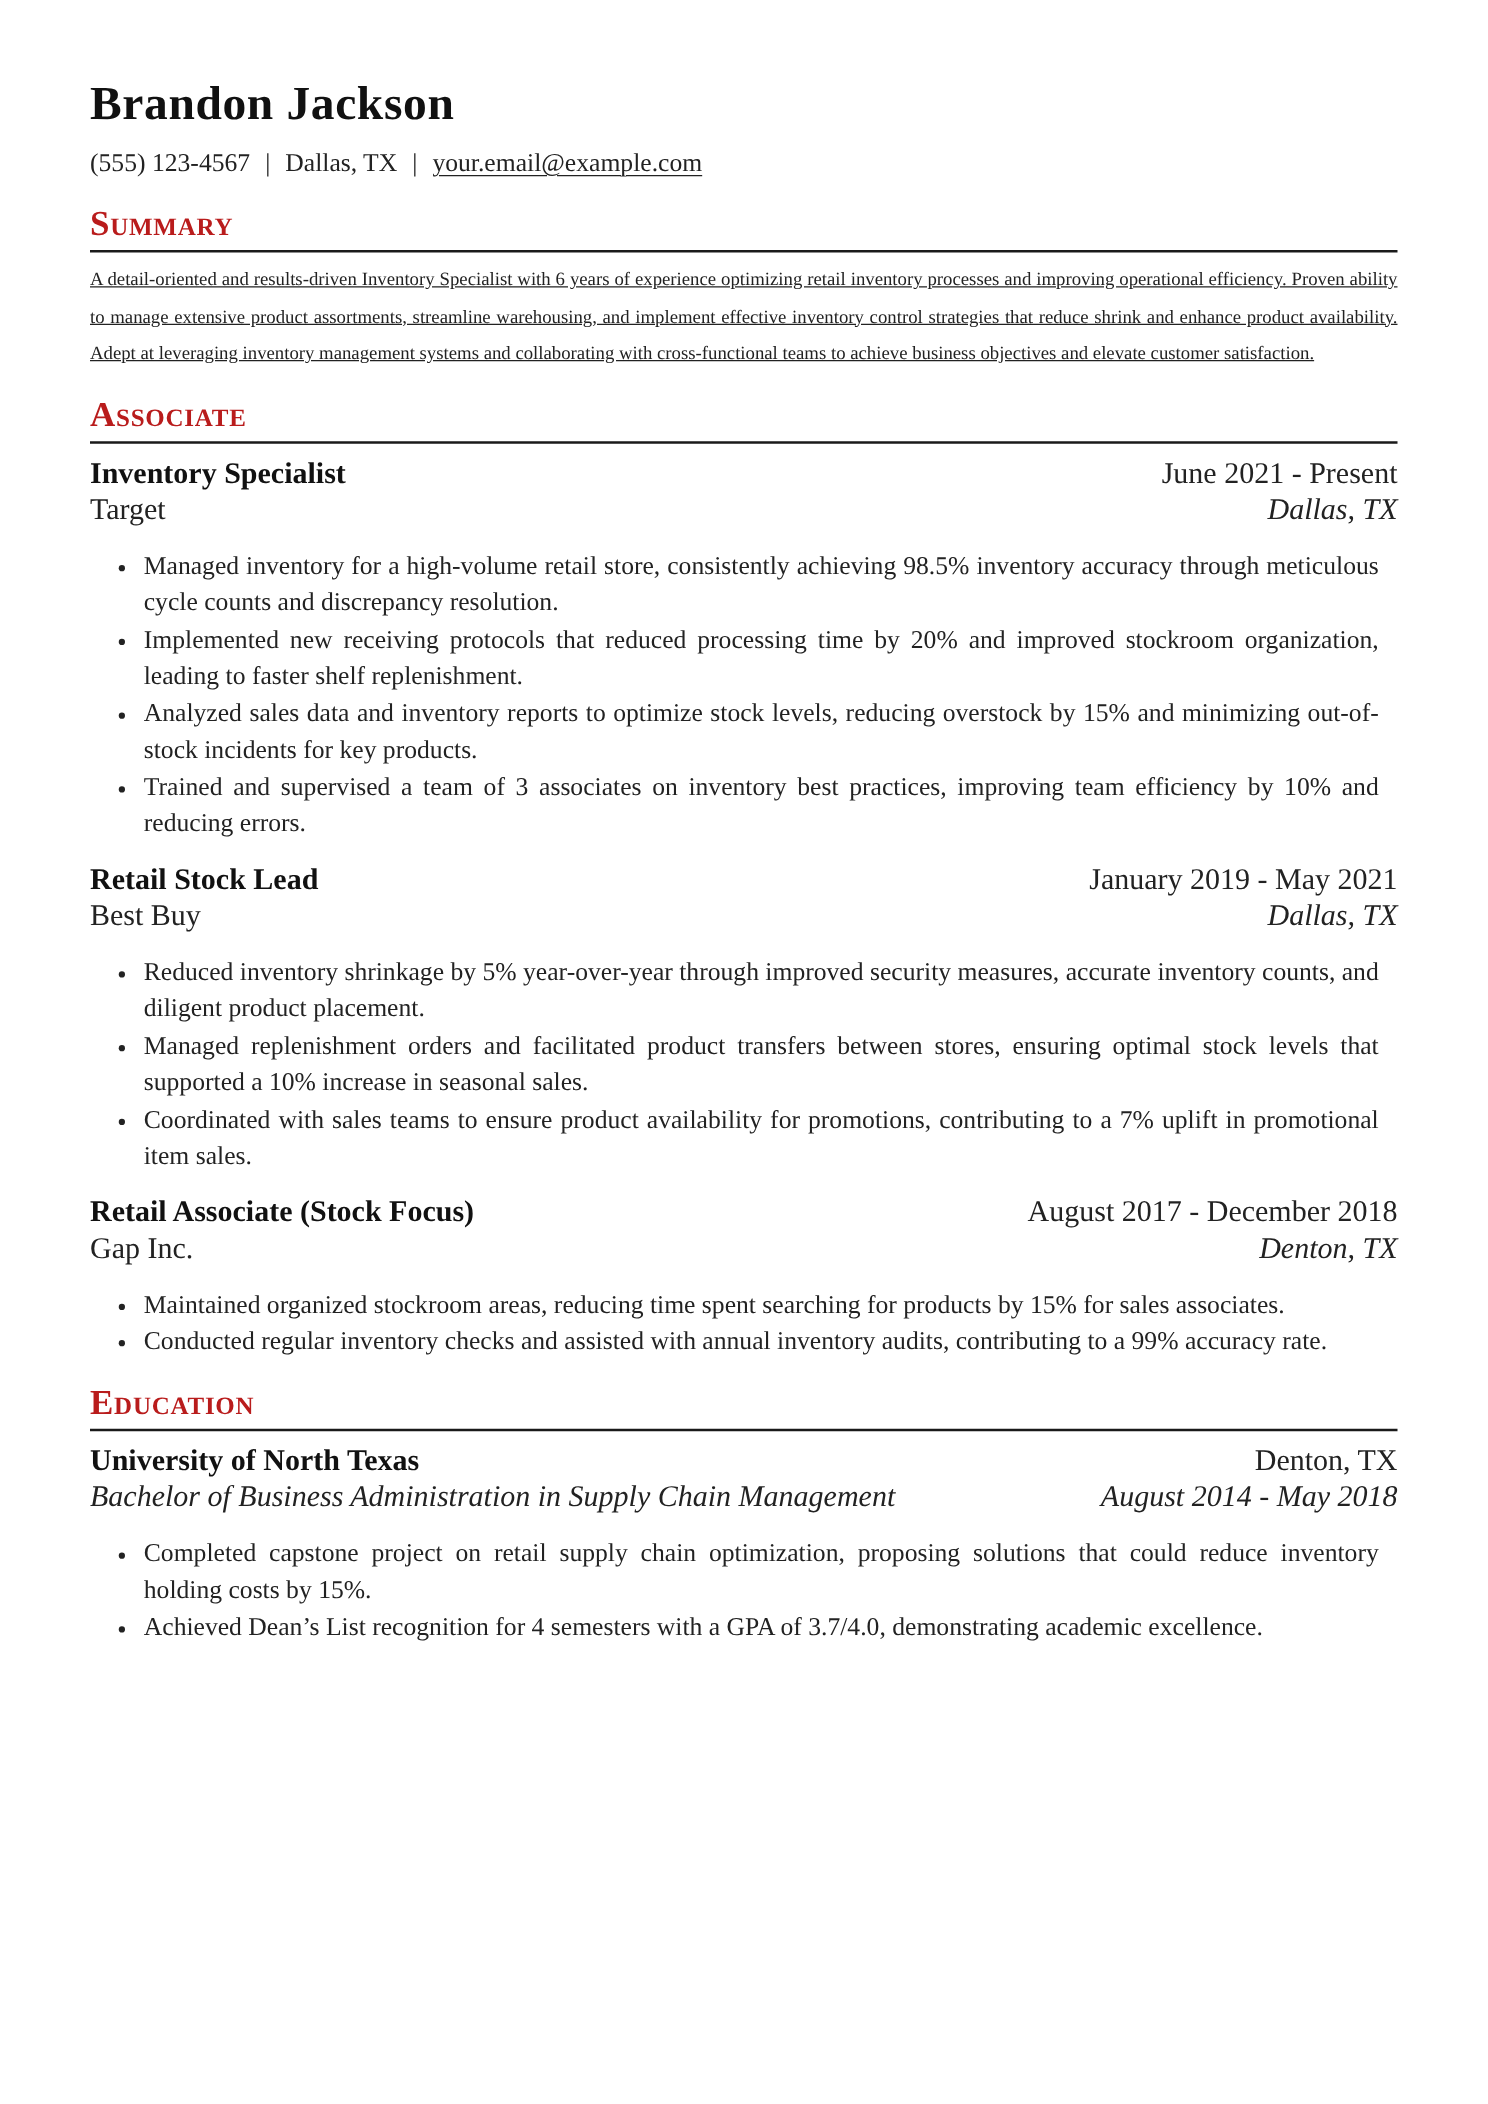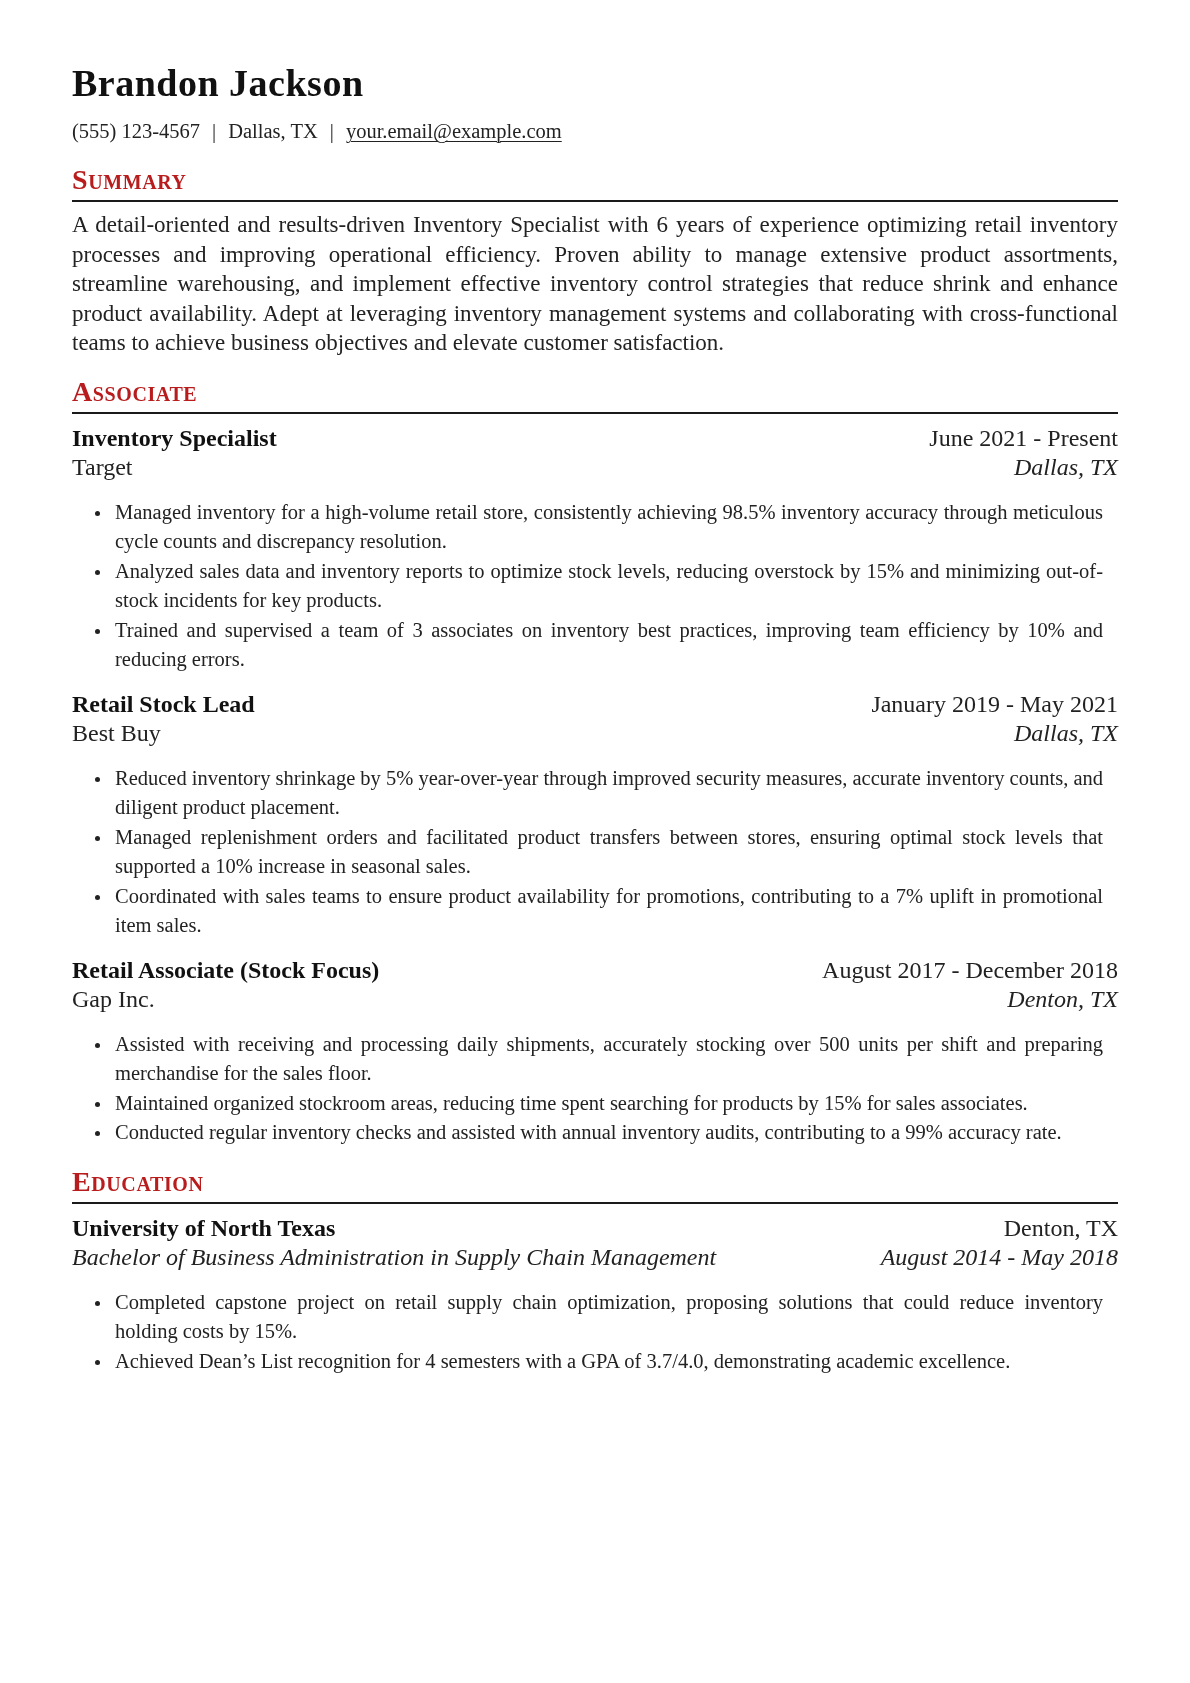--- a/index.html
+++ b/index.html
@@ -7,21 +7,21 @@
          font-family: "DejaVu Serif", "Liberation Serif", serif; color:#1a1a1a; }
   .page { position:absolute; left:72px; top:58px; width:1046px; }
   .name { font-family:"Liberation Serif", serif; font-weight:bold; font-size:38px; letter-spacing:0.5px; margin:0; line-height:50px; color:#111; }
   .contact { font-family:"Liberation Serif", serif; font-size:20.5px; margin-top:10px; line-height:26px; color:#222; }
   .contact .sep { display:inline-block; margin:0 12px; }
   .contact a { color:#222; text-decoration:underline; text-decoration-thickness:1px; text-underline-offset:3px; }
   .section-title { font-family:"Liberation Serif", serif; font-weight:bold; font-variant:small-caps; font-size:28px; letter-spacing:0.6px; line-height:28px; margin:0; color:#b91c1c; }
   .rule { height:2px; background:#1a1a1a; margin-top:6px; }
   .sec { margin-top:20px; }
   .sec.summary { margin-top:22px; }
-  .para { font-family:"Liberation Serif", serif; font-size:23px; line-height:29.5px; margin-top:8px; text-align:justify; color:#222; }
+  .para { font-family:"Liberation Serif", serif; font-size:15px; line-height:29.5px; margin-top:8px; text-align:justify; color:#222;text-decoration:underline; }
   .entry { margin-top:10px; }
   .entry:first-of-type { margin-top:8px; }
   .row { display:flex; justify-content:space-between; font-family:"Liberation Serif", serif; font-size:24px; line-height:29.5px; color:#222; }
   .row .bold { font-weight:bold; color:#111; }
   .row .ital { font-style:italic; }
   ul.bullets { list-style:none; margin:15px; padding:0; }
   ul.bullets li { position:relative; padding-left:28px; font-family:"Liberation Serif", serif; font-size:20.5px; line-height:29.5px; color:#222; text-align:justify; }
   ul.bullets li .dot { position:absolute; left:8px; top:13px; width:5px; height:5px; border-radius:50%; background:#222; }
 </style>
 </head>
@@ -47,20 +47,21 @@
       <div class="row">
           <span class="bold">Inventory Specialist</span>
           <span>June 2021 - Present</span>
         </div>
       <div class="row">
           <span>Target</span>
           <span class="ital">Dallas, TX</span>
         </div>
       <ul class="bullets">
         <li><span class="dot"></span><span>Managed inventory for a high-volume retail store, consistently achieving 98.5% inventory accuracy through meticulous cycle counts and discrepancy resolution.</span></li>
+        <li><span class="dot"></span><span>Implemented new receiving protocols that reduced processing time by 20% and improved stockroom organization, leading to faster shelf replenishment.</span></li>
         <li><span class="dot"></span><span>Analyzed sales data and inventory reports to optimize stock levels, reducing overstock by 15% and minimizing out-of-stock incidents for key products.</span></li>
         <li><span class="dot"></span><span>Trained and supervised a team of 3 associates on inventory best practices, improving team efficiency by 10% and reducing errors.</span></li>
       </ul>
     </div>
 
     <div class="entry">
       <div class="row">
           <span class="bold">Retail Stock Lead</span>
           <span>January 2019 - May 2021</span>
         </div>
@@ -78,21 +79,20 @@
     <div class="entry">
       <div class="row">
           <span class="bold">Retail Associate (Stock Focus)</span>
           <span>August 2017 - December 2018</span>
         </div>
       <div class="row">
           <span>Gap Inc.</span>
           <span class="ital">Denton, TX</span>
         </div>
       <ul class="bullets">
-        <li><span class="dot"></span><span>Assisted with receiving and processing daily shipments, accurately stocking over 500 units per shift and preparing merchandise for the sales floor.</span></li>
         <li><span class="dot"></span><span>Maintained organized stockroom areas, reducing time spent searching for products by 15% for sales associates.</span></li>
         <li><span class="dot"></span><span>Conducted regular inventory checks and assisted with annual inventory audits, contributing to a 99% accuracy rate.</span></li>
       </ul>
     </div>
   </div>
 
   <div class="sec">
     <h2 class="section-title">Education</h2>
     <div class="rule"></div>
     <div class="entry">

